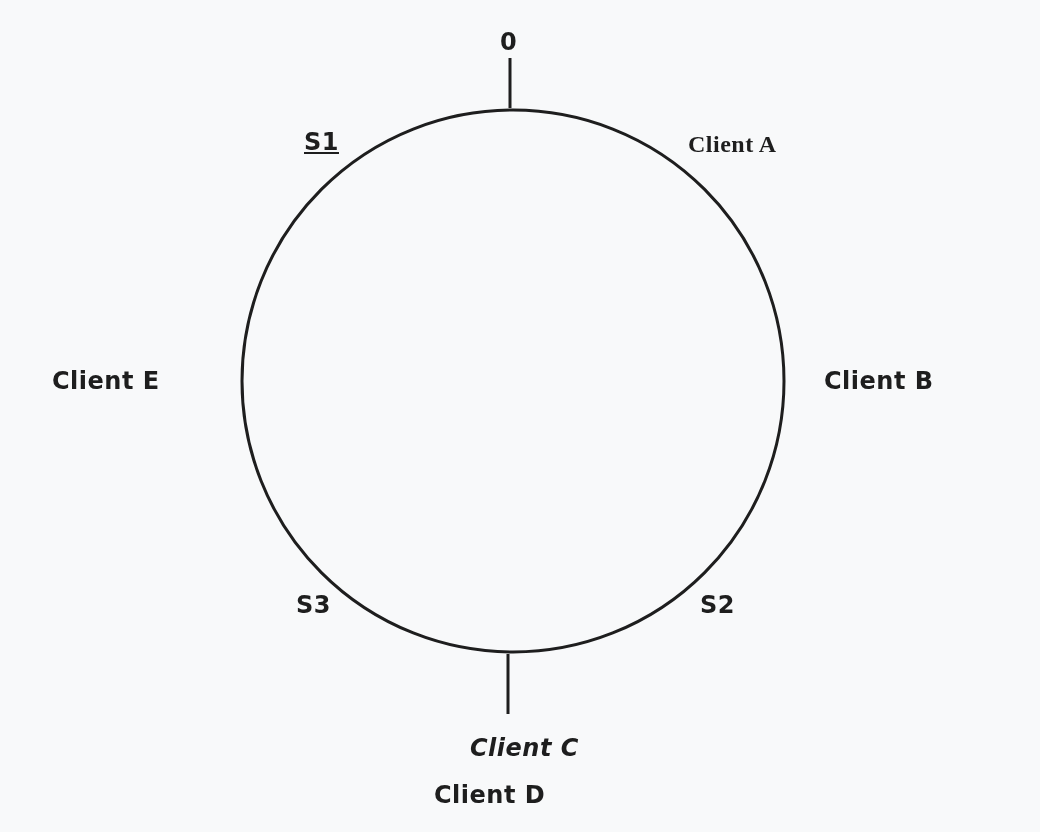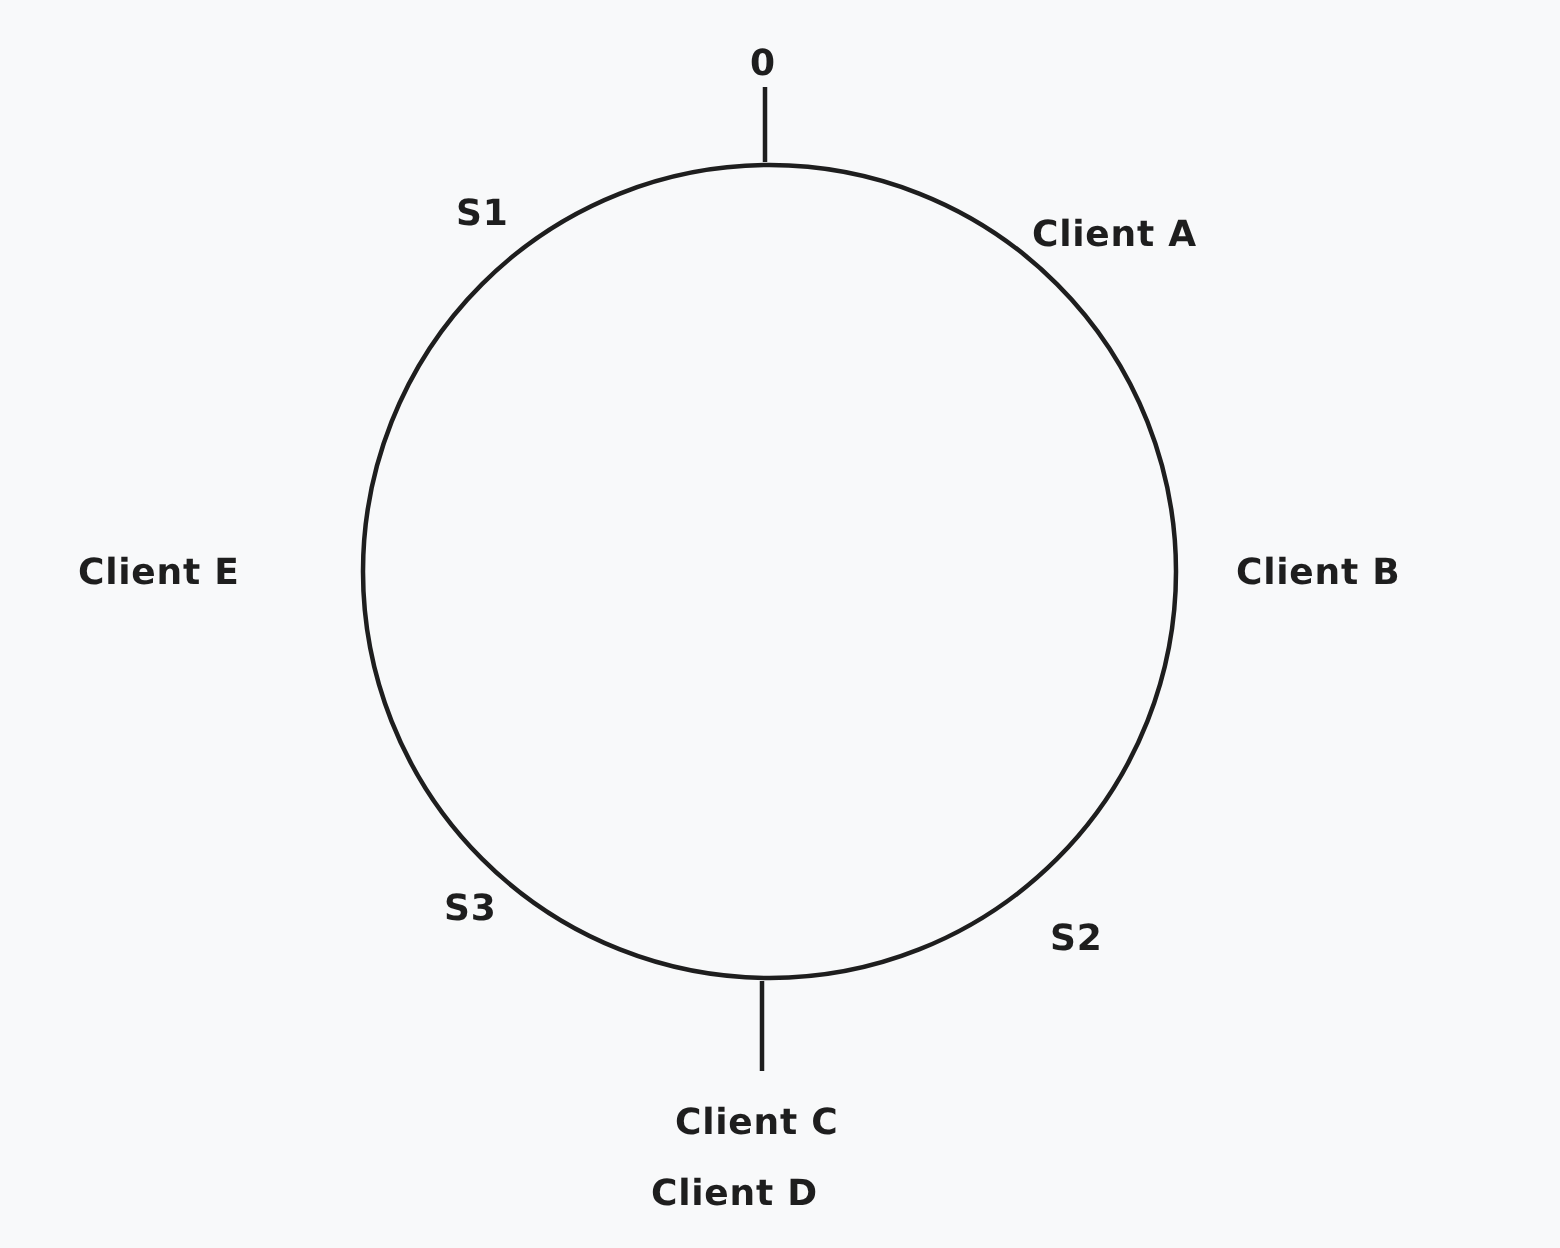--- a/index.html
+++ b/index.html
@@ -10,20 +10,20 @@
 </head>
 <body>
 
 <svg class="diagram" width="1040" height="832" viewBox="0 0 1040 832">
   <circle cx="513" cy="381" r="271" fill="none" stroke="#1e1e1e" stroke-width="3"></circle>
   <line x1="510" y1="58" x2="510" y2="108" stroke="#1e1e1e" stroke-width="3"></line>
   <line x1="508" y1="654" x2="508" y2="714" stroke="#1e1e1e" stroke-width="3"></line>
 </svg>
 
 <div class="label" style="left:500px;top:30px;">0</div>
-<div class="label" style="left:304px;top:130px;">S1</div>
-<div class="label" style="left:688px;top:144px;">Client A</div>
+<div class="label" style="left:304px;top:130px;text-decoration:underline;">S1</div>
+<div class="label" style="left:688px;top:132px;font-family:Liberation Serif, serif;">Client A</div>
 <div class="label" style="left:52px;top:369px;">Client E</div>
 <div class="label" style="left:824px;top:369px;">Client B</div>
 <div class="label" style="left:296px;top:593px;">S3</div>
-<div class="label" style="left:700px;top:593px;margin-top:20px;">S2</div>
-<div class="label" style="left:450px;top:736px;">Client C</div>
+<div class="label" style="left:700px;top:593px;">S2</div>
+<div class="label" style="left:470px;top:736px;font-style:italic;">Client C</div>
 <div class="label" style="left:434px;top:783px;">Client D</div>
 
 </body></html>

